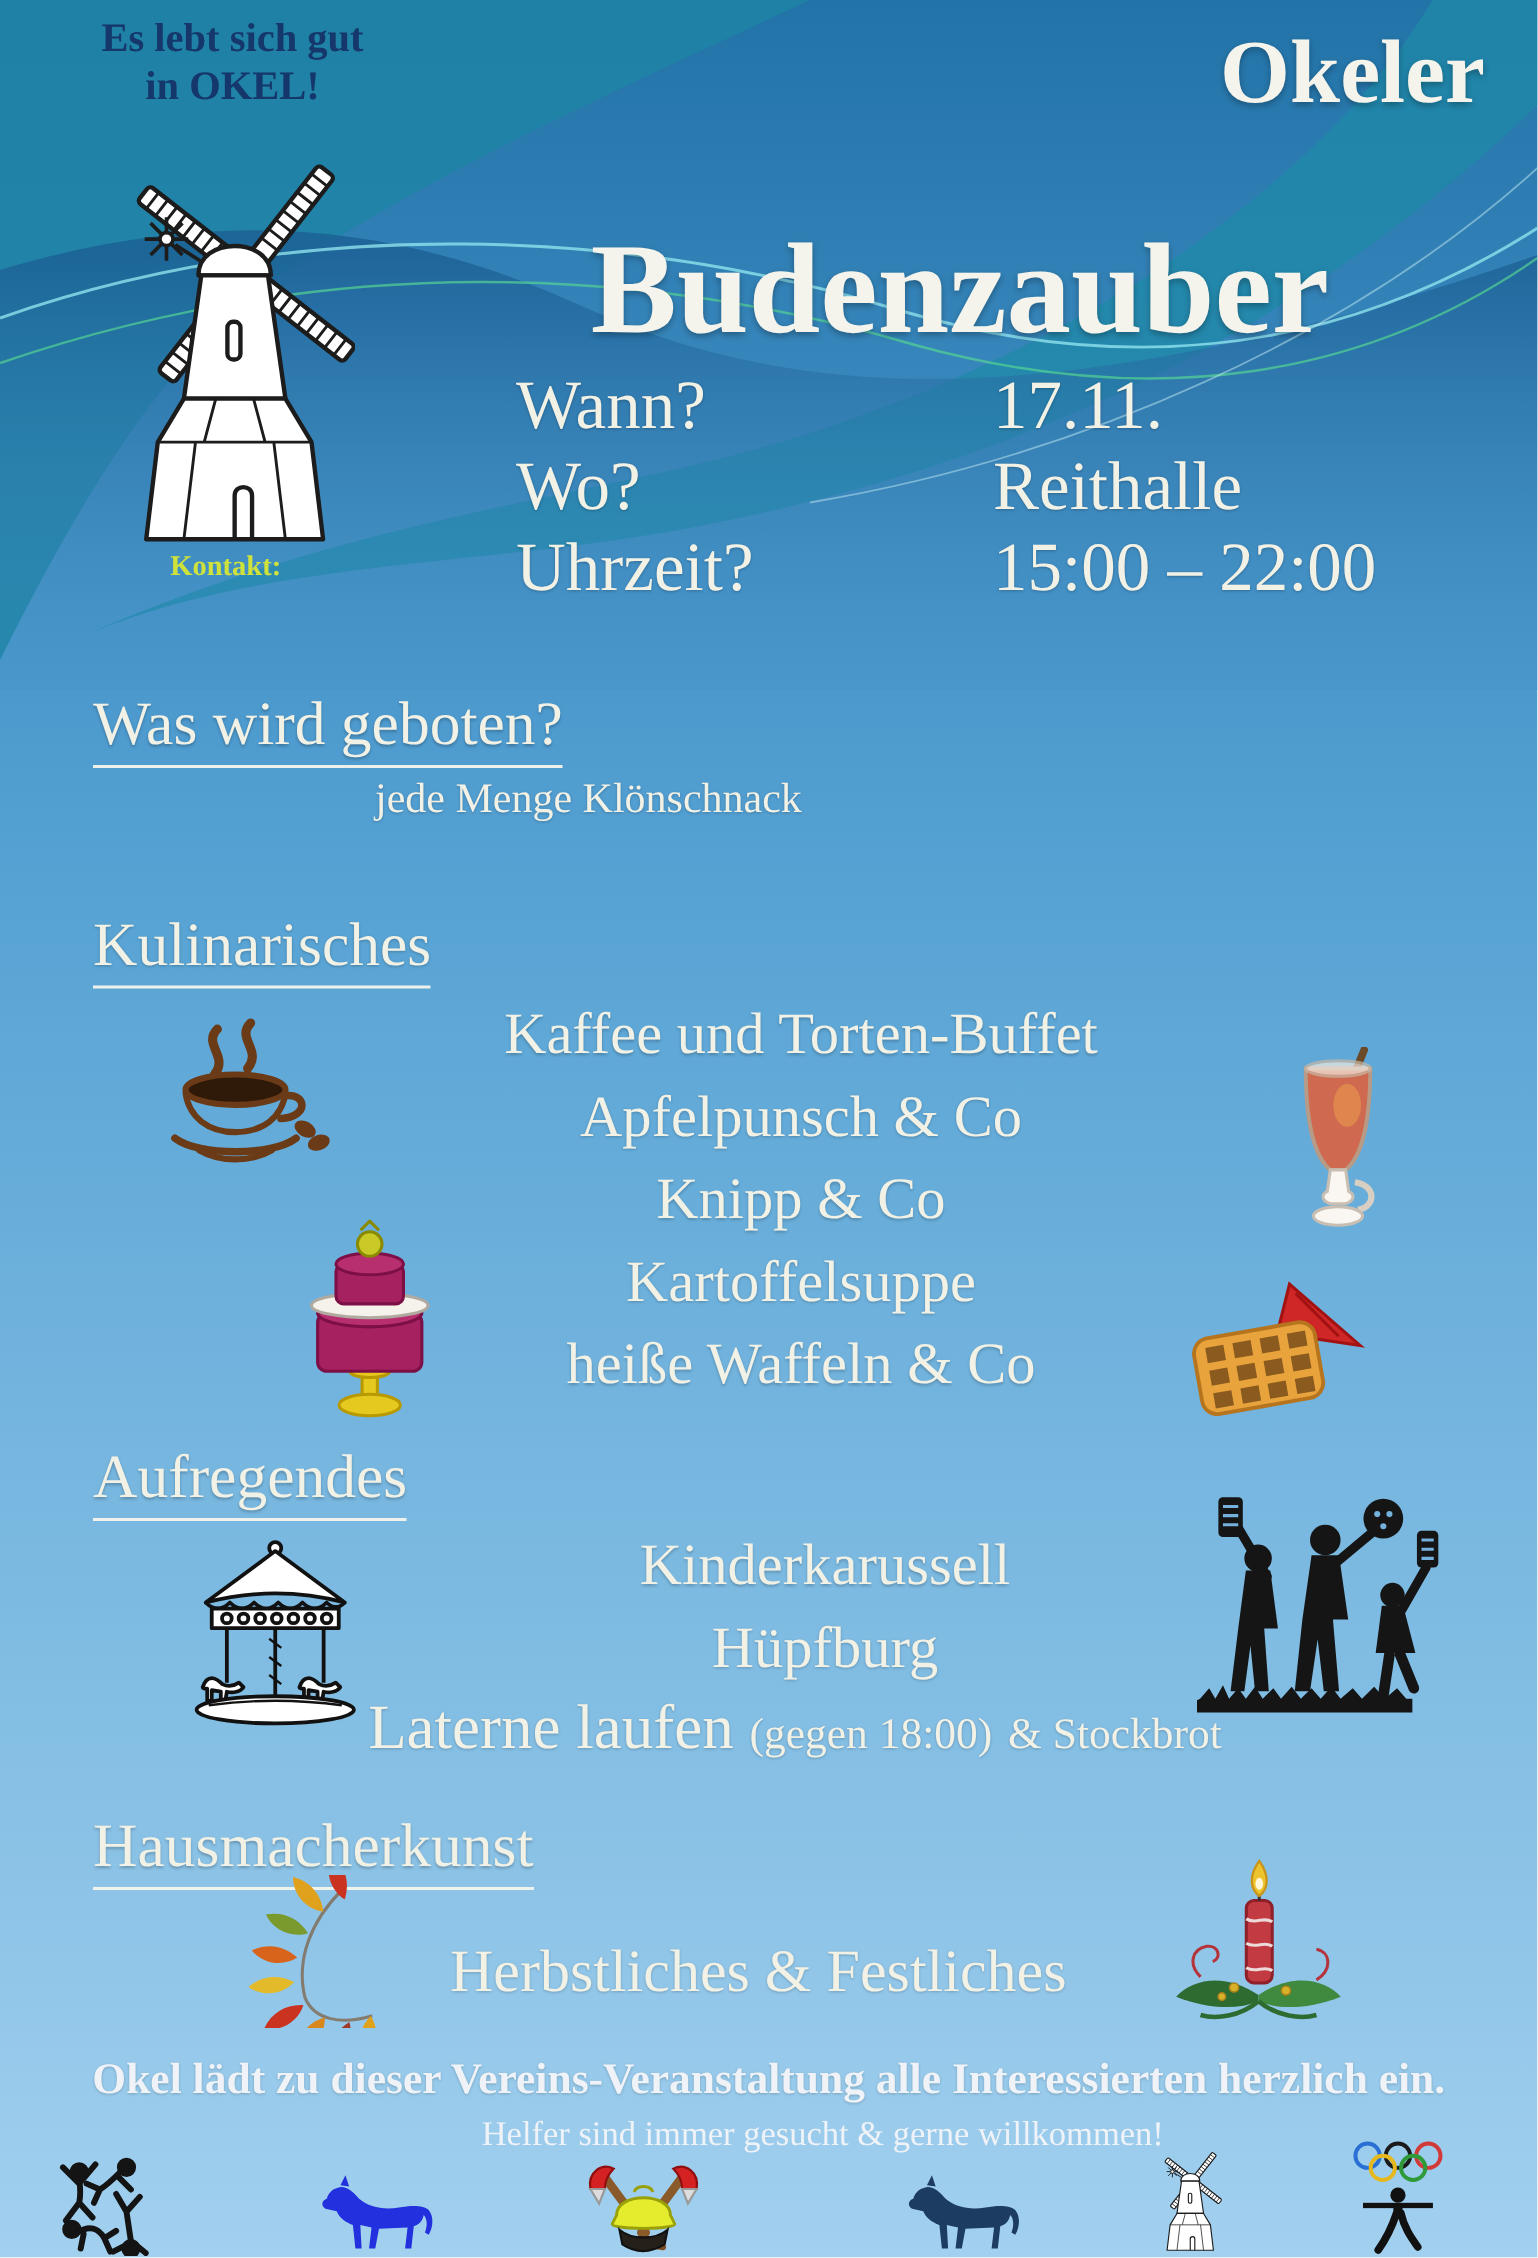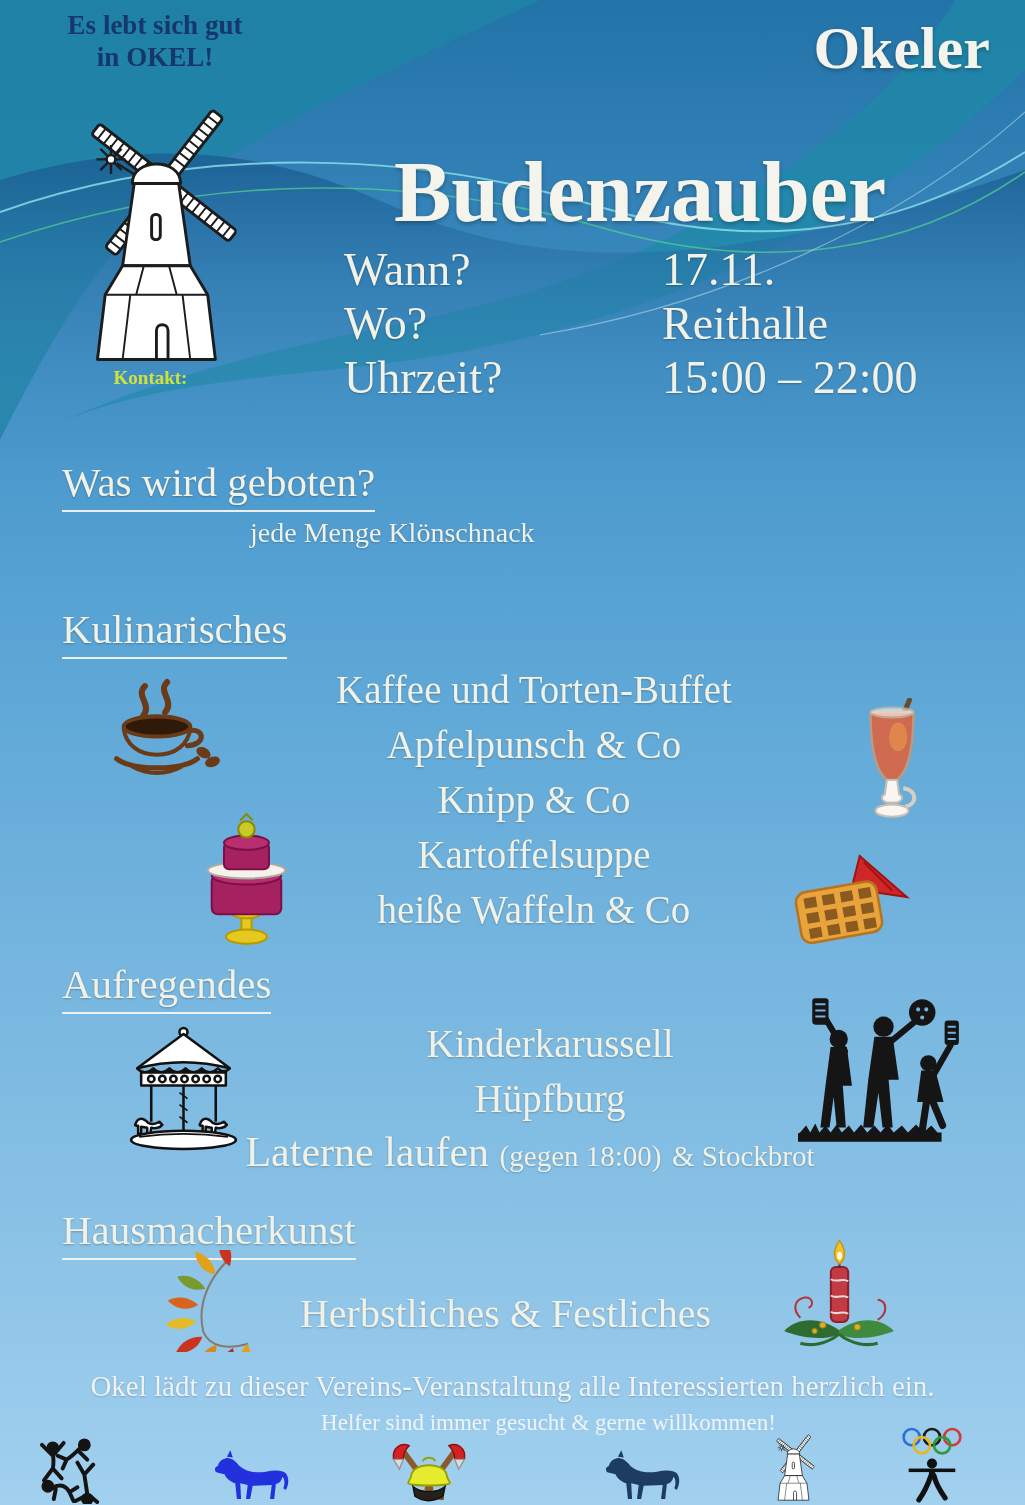--- a/index.html
+++ b/index.html
@@ -20,21 +20,21 @@
   .title2{left:290px;top:142px;width:700px;text-align:center;font-size:86px;
           font-weight:bold;color:#f5f4ec;text-shadow:0 2px 4px rgba(0,0,0,.3);}
   .info{left:344px;top:243px;display:grid;grid-template-columns:318px auto;
         font-size:46px;line-height:54px;color:#f2f1e6;text-shadow:0 1px 2px rgba(0,0,0,.25);}
   .sec-h{font-size:41px;color:#f2f1e6;text-shadow:0 1px 2px rgba(0,0,0,.25);
          border-bottom:2.5px solid rgba(245,244,236,.95);padding-bottom:4px;display:inline-block;}
   .line{color:#f2f1e6;text-shadow:0 1px 2px rgba(0,0,0,.22);}
   .items{text-align:center;font-size:39px;line-height:55px;}
   .small-note{font-size:29px;}
   .footer1{left:0;top:1370px;width:1025px;text-align:center;font-size:29px;color:#eff3f7;
-           text-shadow:0 1px 2px rgba(0,0,0,.2);}
+           text-shadow:0 1px 2px rgba(0,0,0,.2);font-weight:bold;}
   .footer2{left:0;top:1410px;width:1025px;text-align:center;font-size:23px;color:#eff3f7;margin-left:36px;}
   svg{display:block;}
 </style>
 </head>
 <body>
 
 <div class="poster">
 
   <svg class="abs wavebg" viewBox="0 0 1025 460" preserveAspectRatio="none">
     <defs>

